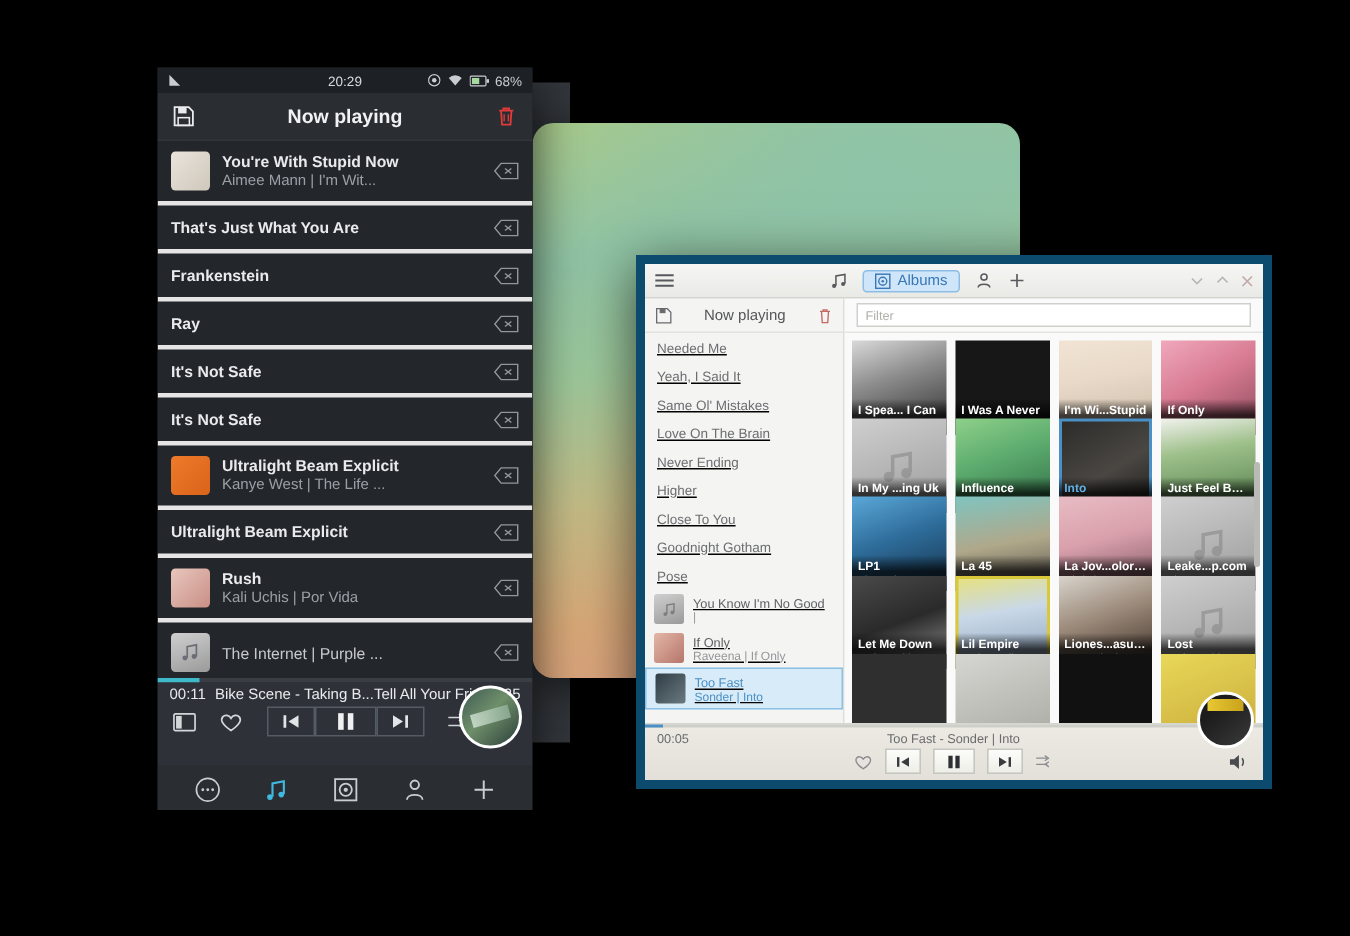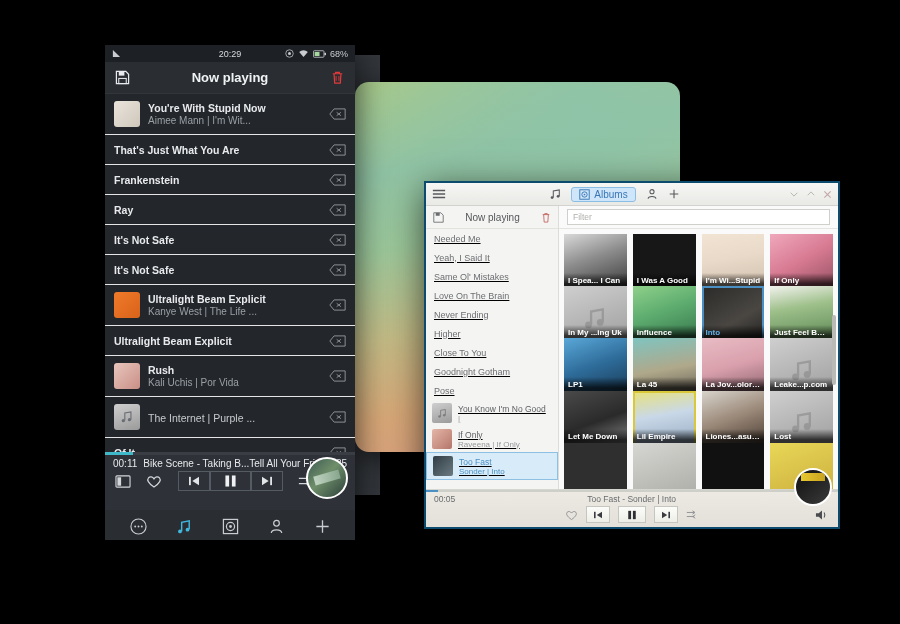--- a/index.html
+++ b/index.html
@@ -43,21 +43,21 @@
   .sb-left{flex:0 0 auto;display:flex;align-items:center;}
   .sb-time{position:absolute;left:0;right:0;text-align:center;font-size:9px;color:#d7dade;}
   .sb-right{margin-left:auto;display:flex;align-items:center;gap:4px;z-index:2;}
   .sb-batt{font-size:9px;}
 
   .ph-header{height:31px;background:#2a2e33;display:flex;align-items:center;
     padding:0 10px;border-bottom:1px solid #32363c;}
   .ph-title{flex:1;text-align:center;color:#f0f2f4;font-size:13px;font-weight:bold;}
   .ph-list{height:358px;overflow:hidden;position:relative;background:#23262b;}
   .ph-row{display:flex;align-items:center;padding:0 9px;min-height:29px;
-    border-bottom:1px solid #e5e5e5;gap:8px;}
+    border-bottom:3px solid #e5e5e5;gap:8px;}
   .ph-row.tall{min-height:40px;}
   .ph-thumb{width:26px;height:26px;flex:0 0 26px;border-radius:3px;background:#4a4e54;}
   .ph-txt{flex:1;min-width:0;}
   .ph-t{color:#e8eaed;font-size:10.5px;white-space:nowrap;overflow:hidden;text-overflow:ellipsis;font-weight:bold;}
   .ph-s{color:#9aa0a6;font-size:10px;margin-top:1px;white-space:nowrap;overflow:hidden;text-overflow:ellipsis;}
   .ph-del{flex:0 0 auto;opacity:.75;}
 
   .ph-prog{height:3px;background:#3a3e44;position:relative;}
   .ph-prog i{position:absolute;left:0;top:0;bottom:0;width:11%;background:#3fb9c9;}
   .ph-playerbar{height:55px;background:#2e3238;position:relative;}
@@ -70,23 +70,23 @@
   .ph-albumcirc{position:absolute;right:7px;top:2px;width:38px;height:38px;border-radius:50%;
     border:2px solid #fff;overflow:hidden;
     background:linear-gradient(135deg,#3d5a52 0%,#6f8f6a 45%,#2c3f3a 100%);}
   .ph-albumcirc::after{content:"";position:absolute;left:6px;top:14px;width:26px;height:9px;
     background:linear-gradient(90deg,#cfe0d2,#8fae95);transform:rotate(-16deg);opacity:.85;}
 
   .ph-tabbar{height:33px;background:#2a2e33;display:flex;align-items:center;justify-content:space-around;padding:0 10px;}
 
   
   .tablet{
-    position:absolute;left:424px;top:181px;width:412px;height:344px;
+    position:absolute;left:424px;top:170px;width:412px;height:344px;
     background:#e5e5e5;box-shadow:0 8px 34px rgba(0,0,0,.65);overflow:hidden;
-    border:2px solid #0c4a6e;
+    border:6px solid #0c4a6e;
   }
   .tb-titlebar{height:22px;background:linear-gradient(180deg,#f6f6f4,#e9e9e6);
     display:flex;align-items:center;padding:0 6px;border-bottom:1px solid #d2d2ce;}
   .tb-tb-center{flex:1;display:flex;align-items:center;justify-content:center;gap:10px;}
   .tb-pill{display:flex;align-items:center;gap:4px;background:#cfe6fa;border:1px solid #8cbde4;
     border-radius:3px;padding:1px 7px;color:#3a77b5;font-size:10px;}
   .tb-winctl{display:flex;align-items:center;gap:7px;color:#b7b7b3;font-size:11px;margin-left:6px;}
 
   .tb-body{display:flex;height:283px;}
   .tb-side{width:132px;background:#f4f4f2;border-right:1px solid #dcdcd8;display:flex;flex-direction:column;}
@@ -581,21 +581,21 @@
         <div class="tb-grid">
 
           <div class="tb-cell" style="background:linear-gradient(160deg,#d9d9d9 0%,#8c8c8c 40%,#2a2a2a 100%);">
             <div class="cap">
                 <div class="ct">I Spea... I Can</div>
             <div class="cs">Laura Marling</div>
               </div>
           </div>
           <div class="tb-cell" style="background:#171717;">
             <div class="cap">
-                <div class="ct">I Was A Good</div>
+                <div class="ct">I Was A Never</div>
             <div class="cs">Sunflower Bean</div>
               </div>
           </div>
           <div class="tb-cell" style="background:linear-gradient(170deg,#f2e4d4 0%,#e8d9c8 40%,#cbb9a6 100%);">
             <div class="cap">
                 <div class="ct">I'm Wi...Stupid</div>
             <div class="cs">Aimee Mann</div>
               </div>
           </div>
           <div class="tb-cell" style="background:linear-gradient(150deg,#f0a8bc 0%,#d77a92 45%,#8a4a5a 100%);">

